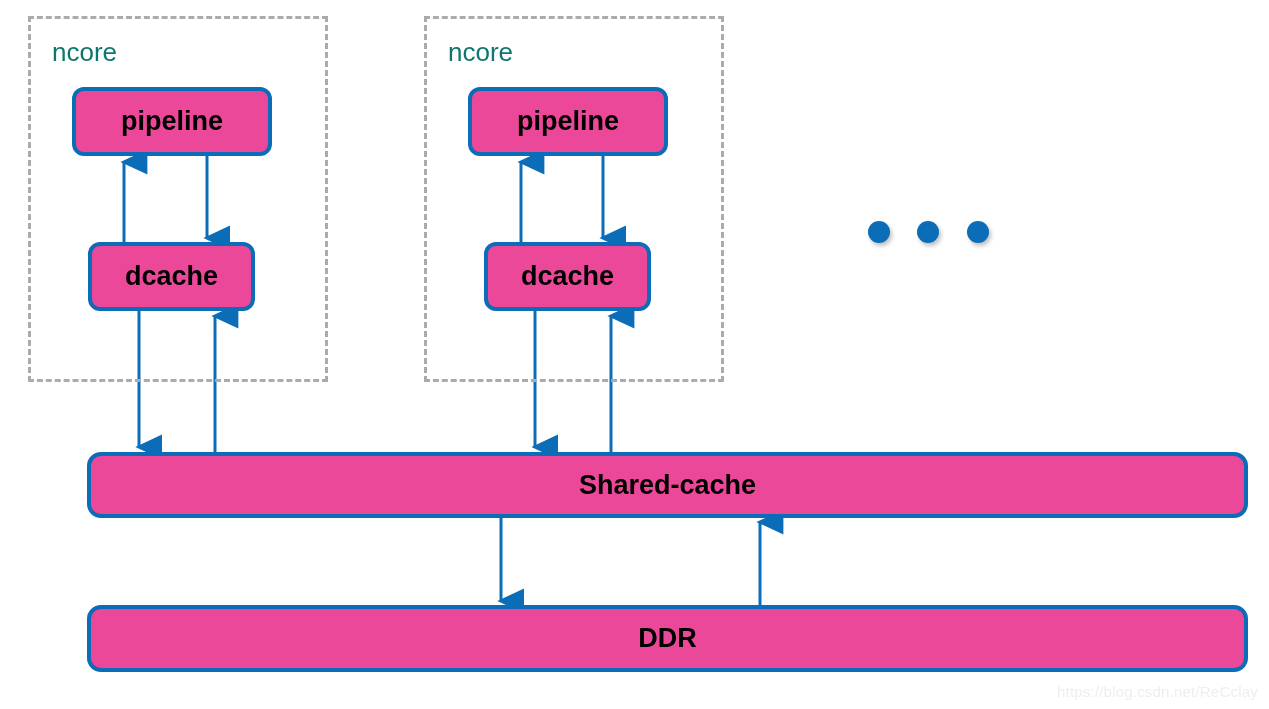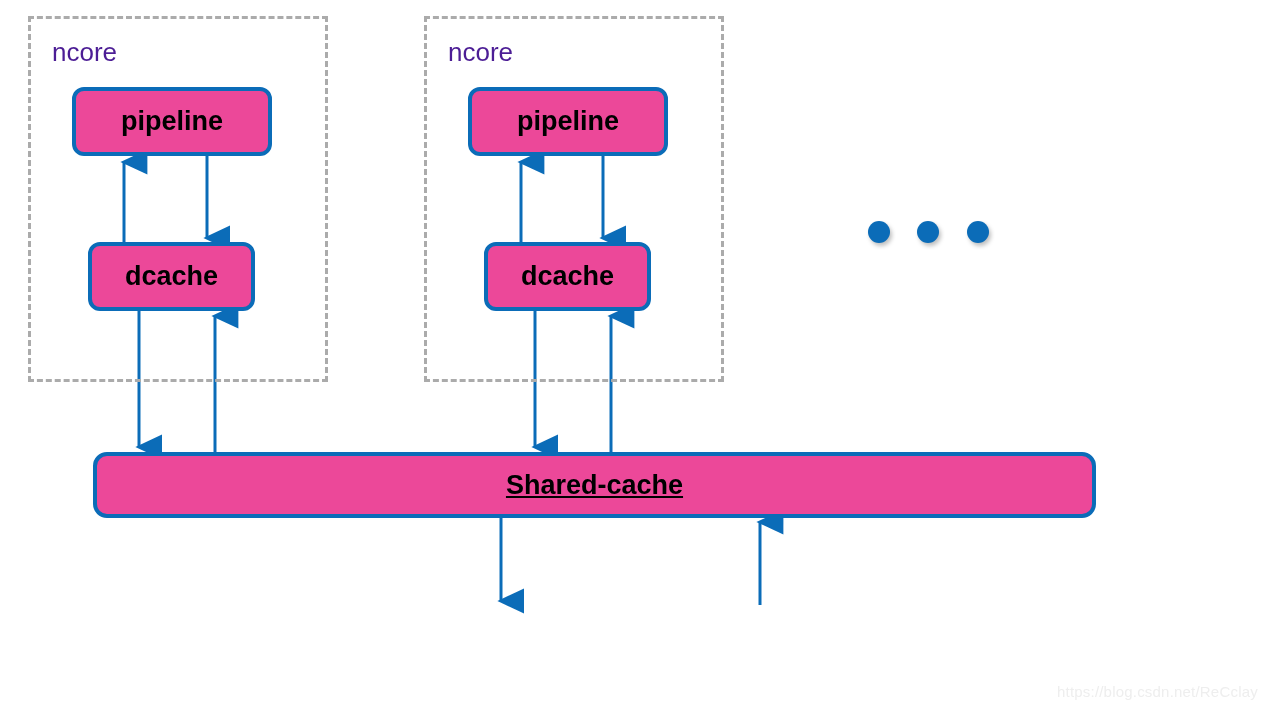--- a/index.html
+++ b/index.html
@@ -27,21 +27,21 @@
   .core-group {
     position: absolute;
     box-sizing: border-box;
     border: 3px dashed #ababab;
     background: transparent;
   }
   .core-label {
     position: absolute;
     font-size: 26px;
     font-weight: 400;
-    color: #4c1d95;
+    color: #0f766e;
     line-height: 1;
     white-space: nowrap;
   }
   .node-box {
     position: absolute;
     box-sizing: border-box;
     border: 4px solid #0B6CB8;
     border-radius: 12px;
     background: #ec4899;
     display: flex;
@@ -119,18 +119,19 @@
   <div class="core-label" style="left:448px; top:39px;">ncore</div>
 
   <div class="node-box node-small" style="left:468px; top:87px; width:200px; height:69px;">pipeline</div>
 
   <div class="node-box node-small" style="left:484px; top:242px; width:167px; height:69px;">dcache</div>
 
   <div class="dot" style="left:868px; top:221px; width:22px; height:22px;"></div>
   <div class="dot" style="left:917px; top:221px; width:22px; height:22px;"></div>
   <div class="dot" style="left:967px; top:221px; width:22px; height:22px;"></div>
 
-  <div class="node-box node-wide" style="left:93px; top:452px; width:1003px; height:66px;text-decoration:underline;">Shared-cache</div>
+  <div class="node-box node-wide" style="left:87px; top:452px; width:1161px; height:66px;">Shared-cache</div>
 
+  <div class="node-box node-wide" style="left:87px; top:605px; width:1161px; height:67px;">DDR</div>
 
   <div class="watermark" style="left:1057px; top:683px;">https://blog.csdn.net/ReCclay</div>
 
 </div>
 
 </body></html>

